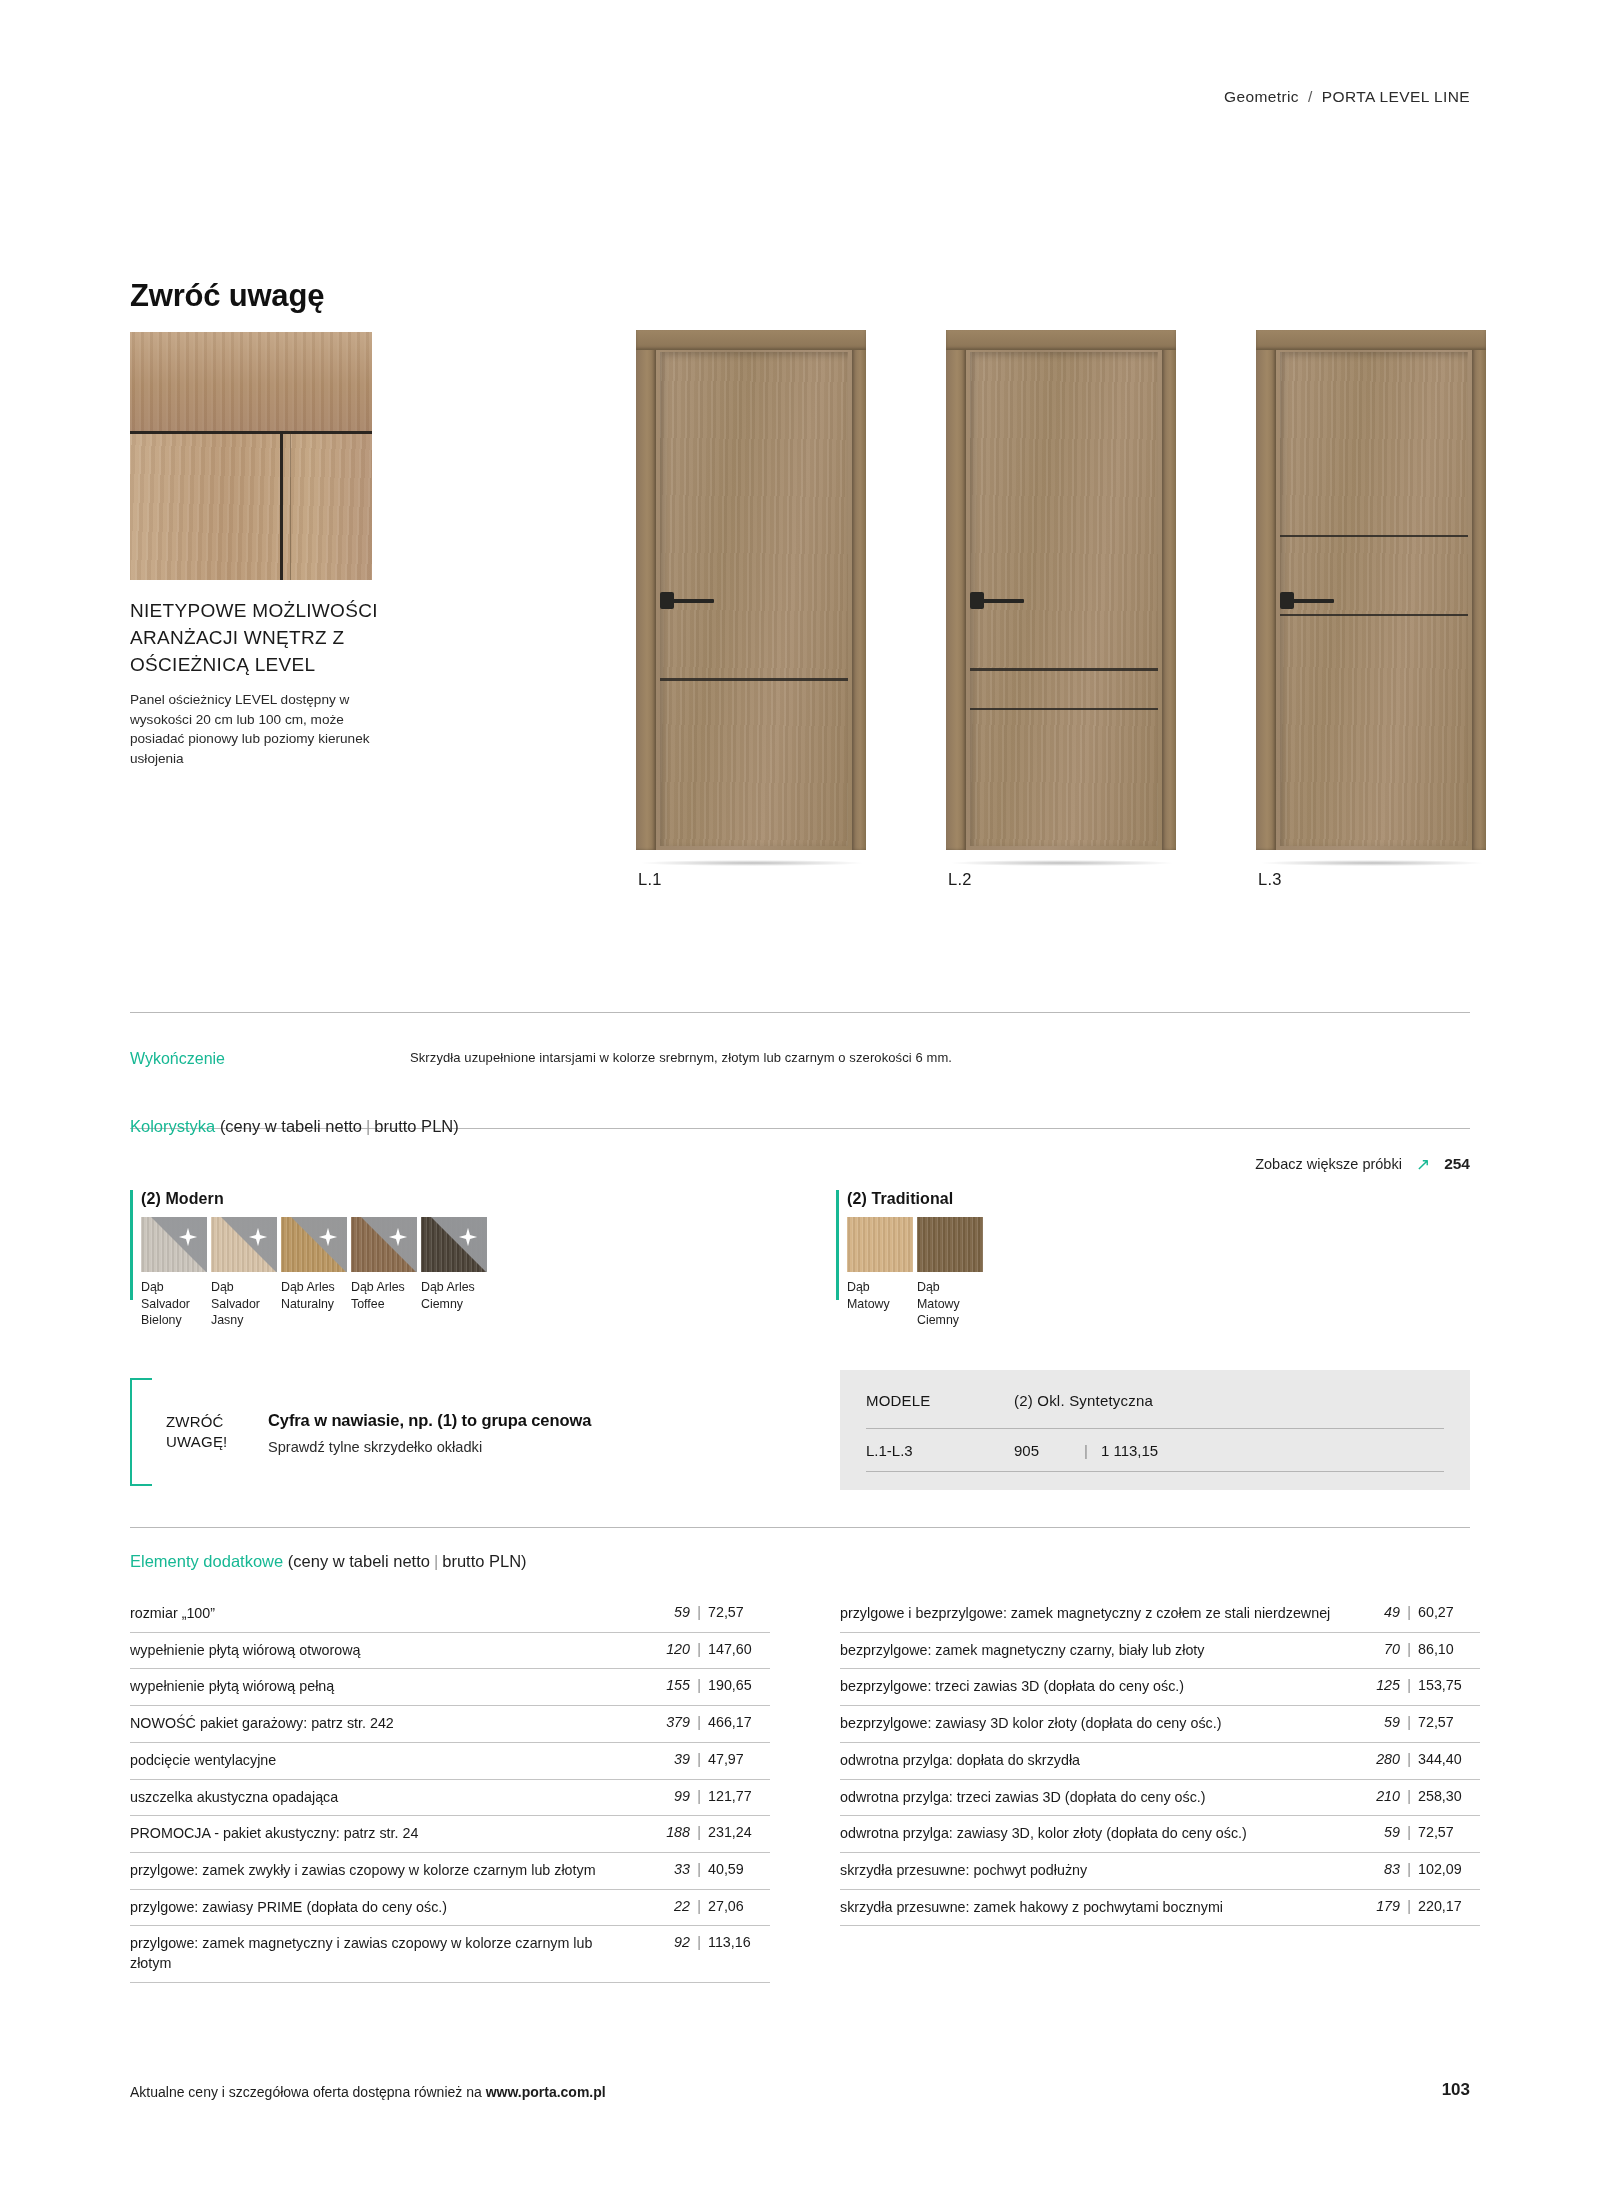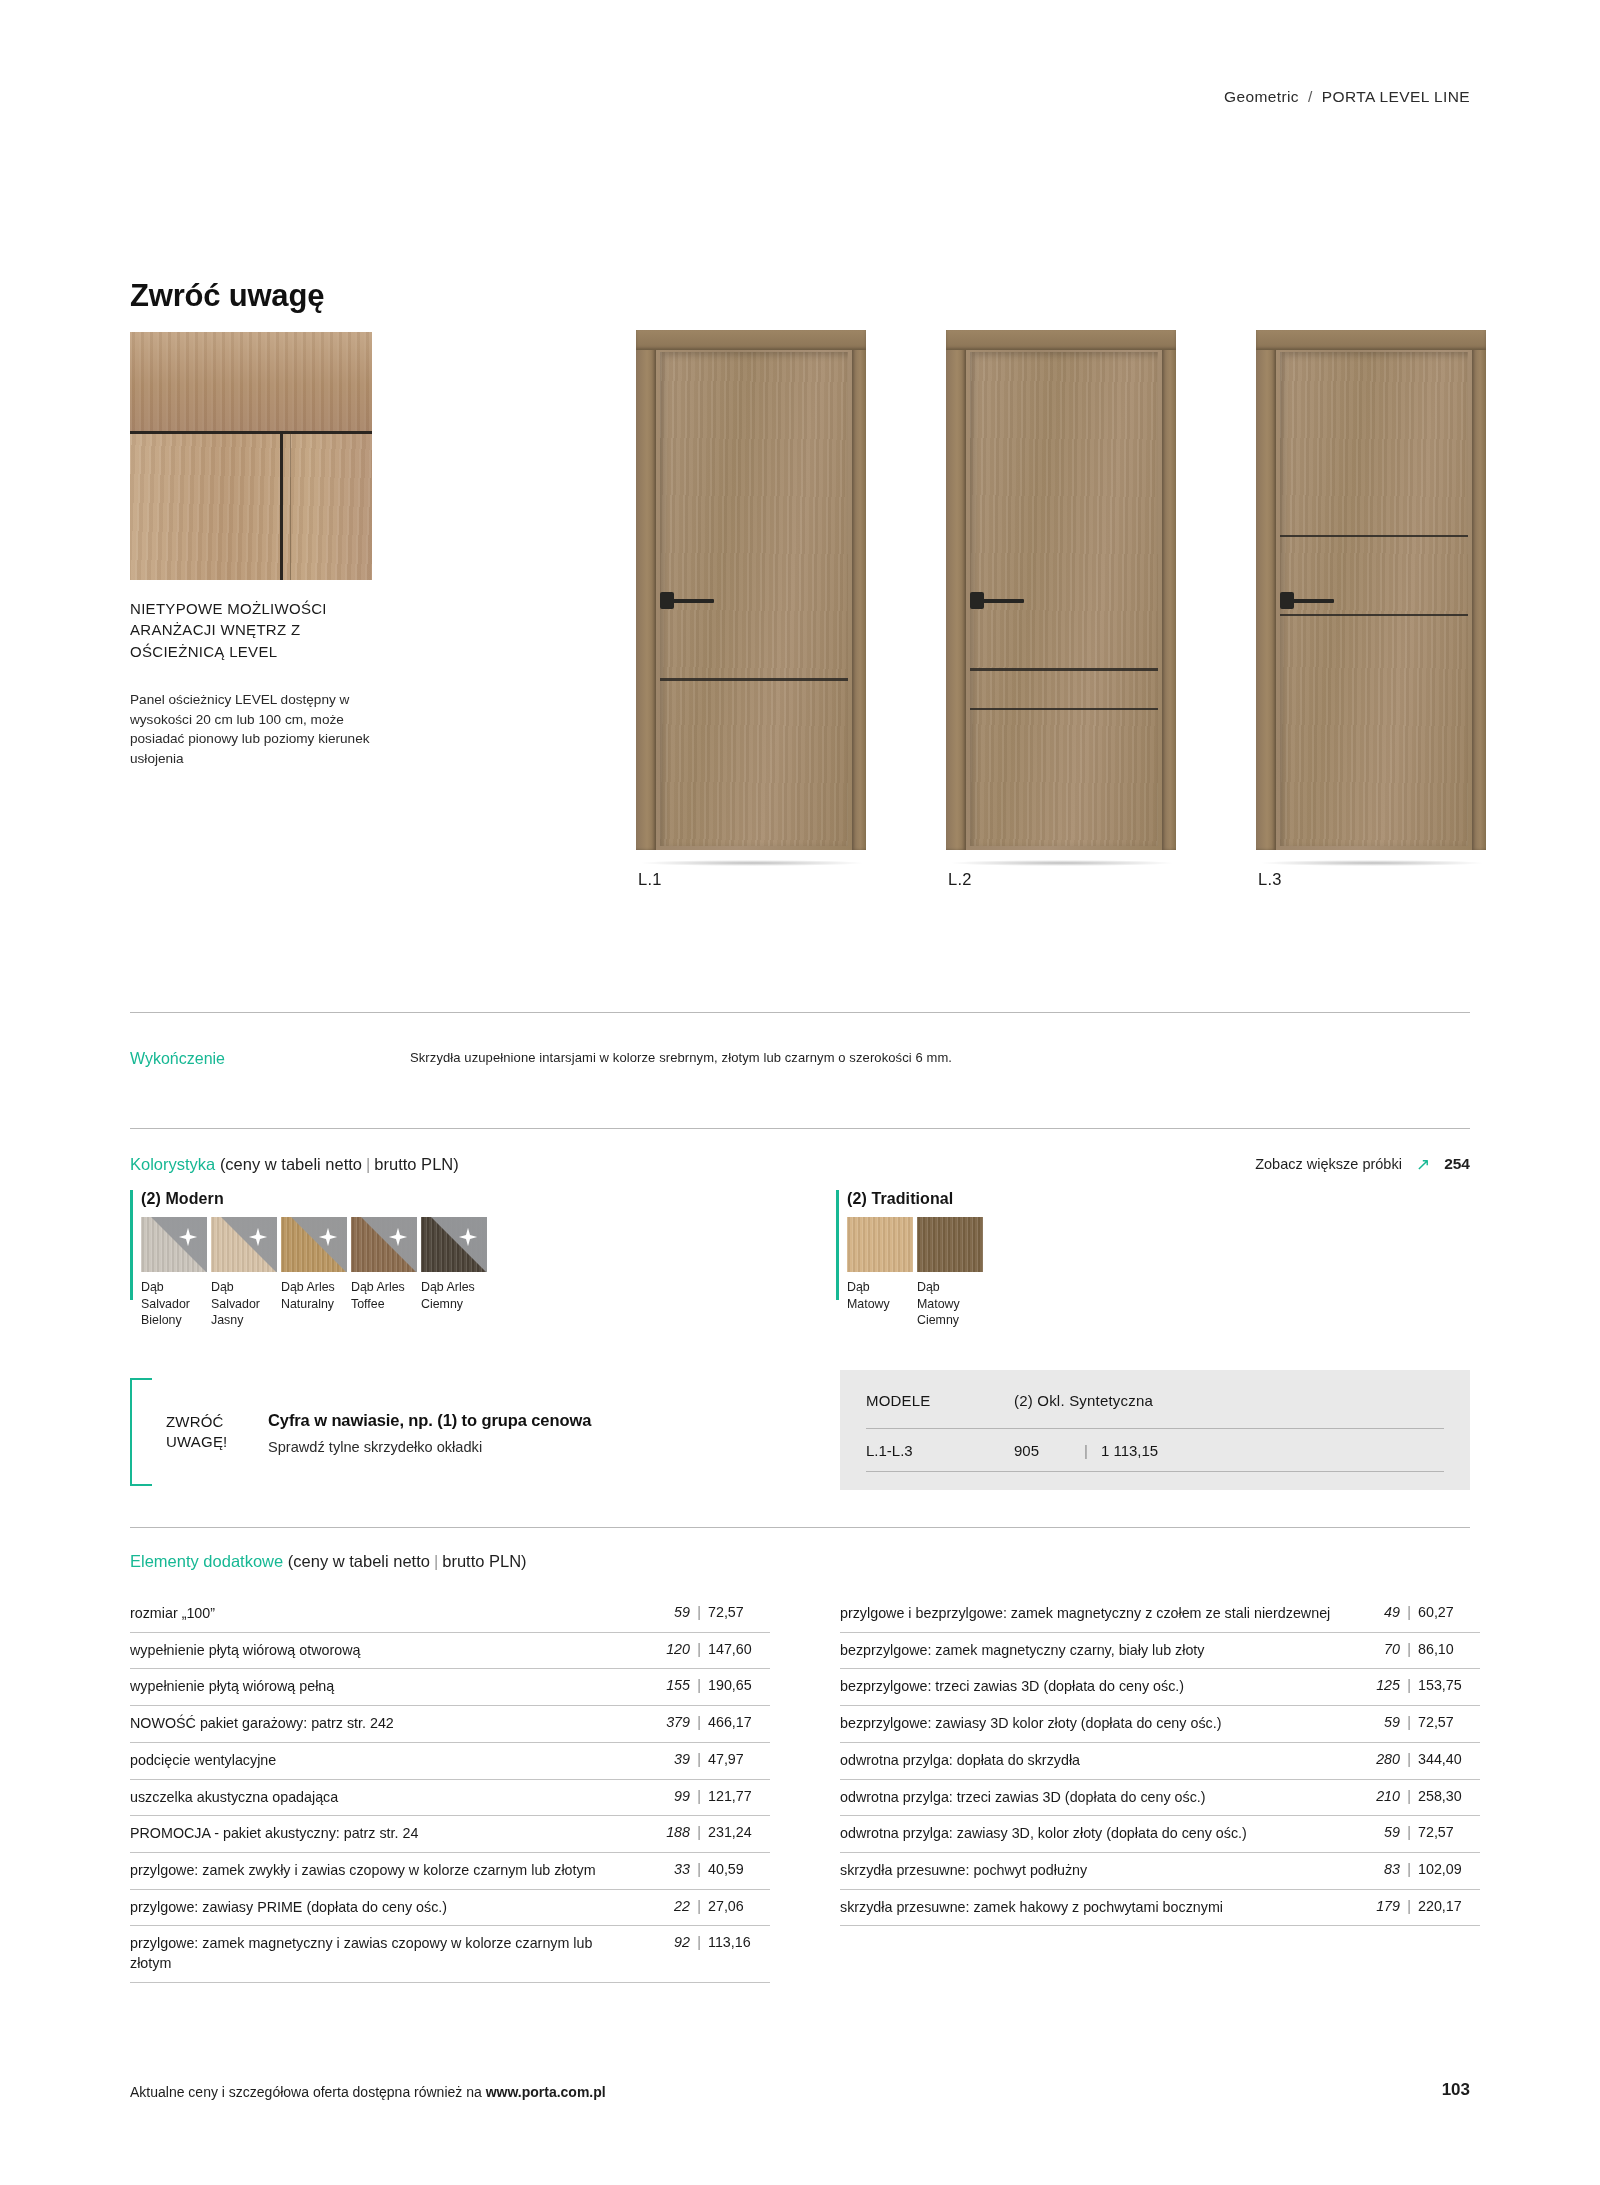--- a/index.html
+++ b/index.html
@@ -87,21 +87,21 @@
     background: rgba(60,45,30,0.35);
     transform: translateX(10px);
   }
 
   
   .caption-strong {
     position: absolute;
     left: 130px;
     top: 598px;
     width: 262px;
-    font-size: 15px;
+    font-size: 19px;
     line-height: 1.42;
     letter-spacing: 0.3px;
     color: #1a1a1a;
   }
   .caption-body {
     position: absolute;
     left: 130px;
     top: 690px;
     width: 262px;
     font-size: 13.6px;
@@ -504,21 +504,21 @@
 
   </div>
 
   <div class="hr" style="top:1012px"></div>
 
   <div class="wyk-label">Wykończenie</div>
   <div class="wyk-text">Skrzydła uzupełnione intarsjami w kolorze srebrnym, złotym lub czarnym o szerokości 6 mm.</div>
 
   <div class="hr" style="top:1128px"></div>
 
-  <div class="sec-head" style="left:130px; top:1155px">
+  <div class="sec-head" style="left:130px; top:1117px">
     <span class="accent">Kolorystyka</span>
     <span>(ceny w tabeli netto</span><span class="pipe">|</span><span>brutto PLN)</span>
   </div>
 
   <div class="probki">
     <span>Zobacz większe próbki</span>
     <span class="arrow">↗</span>
     <span class="pg">254</span>
   </div>
 

